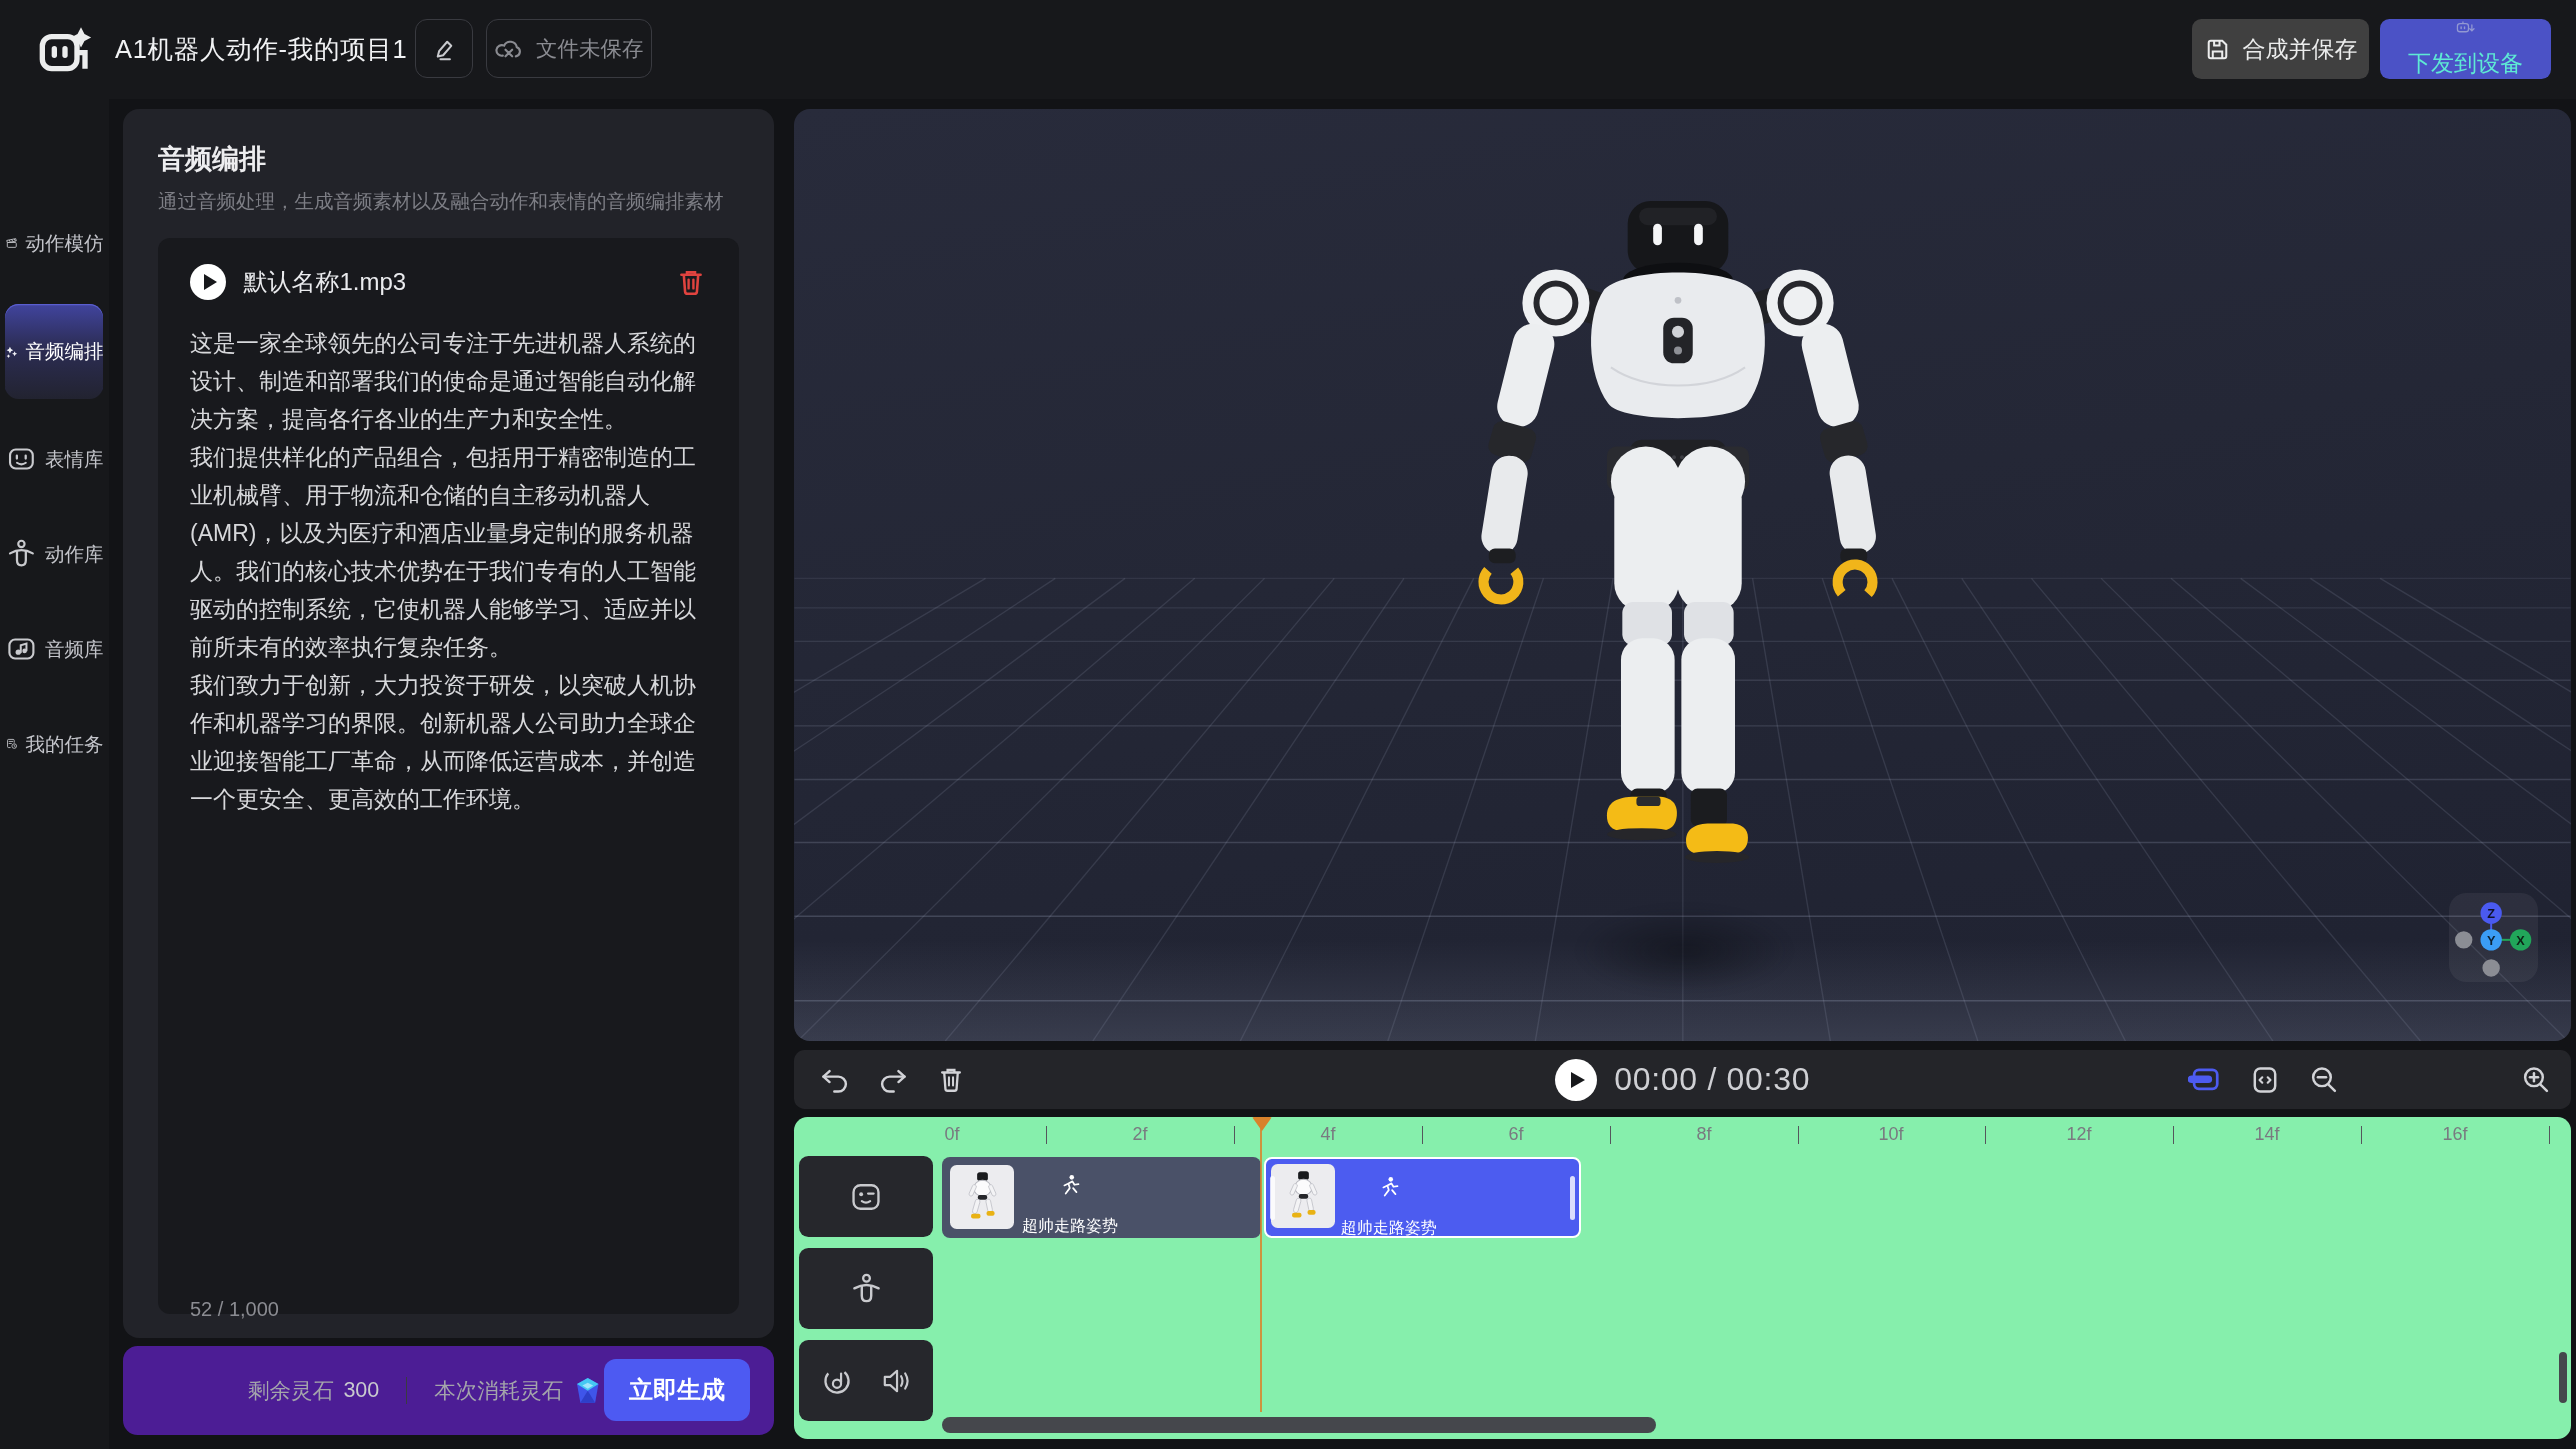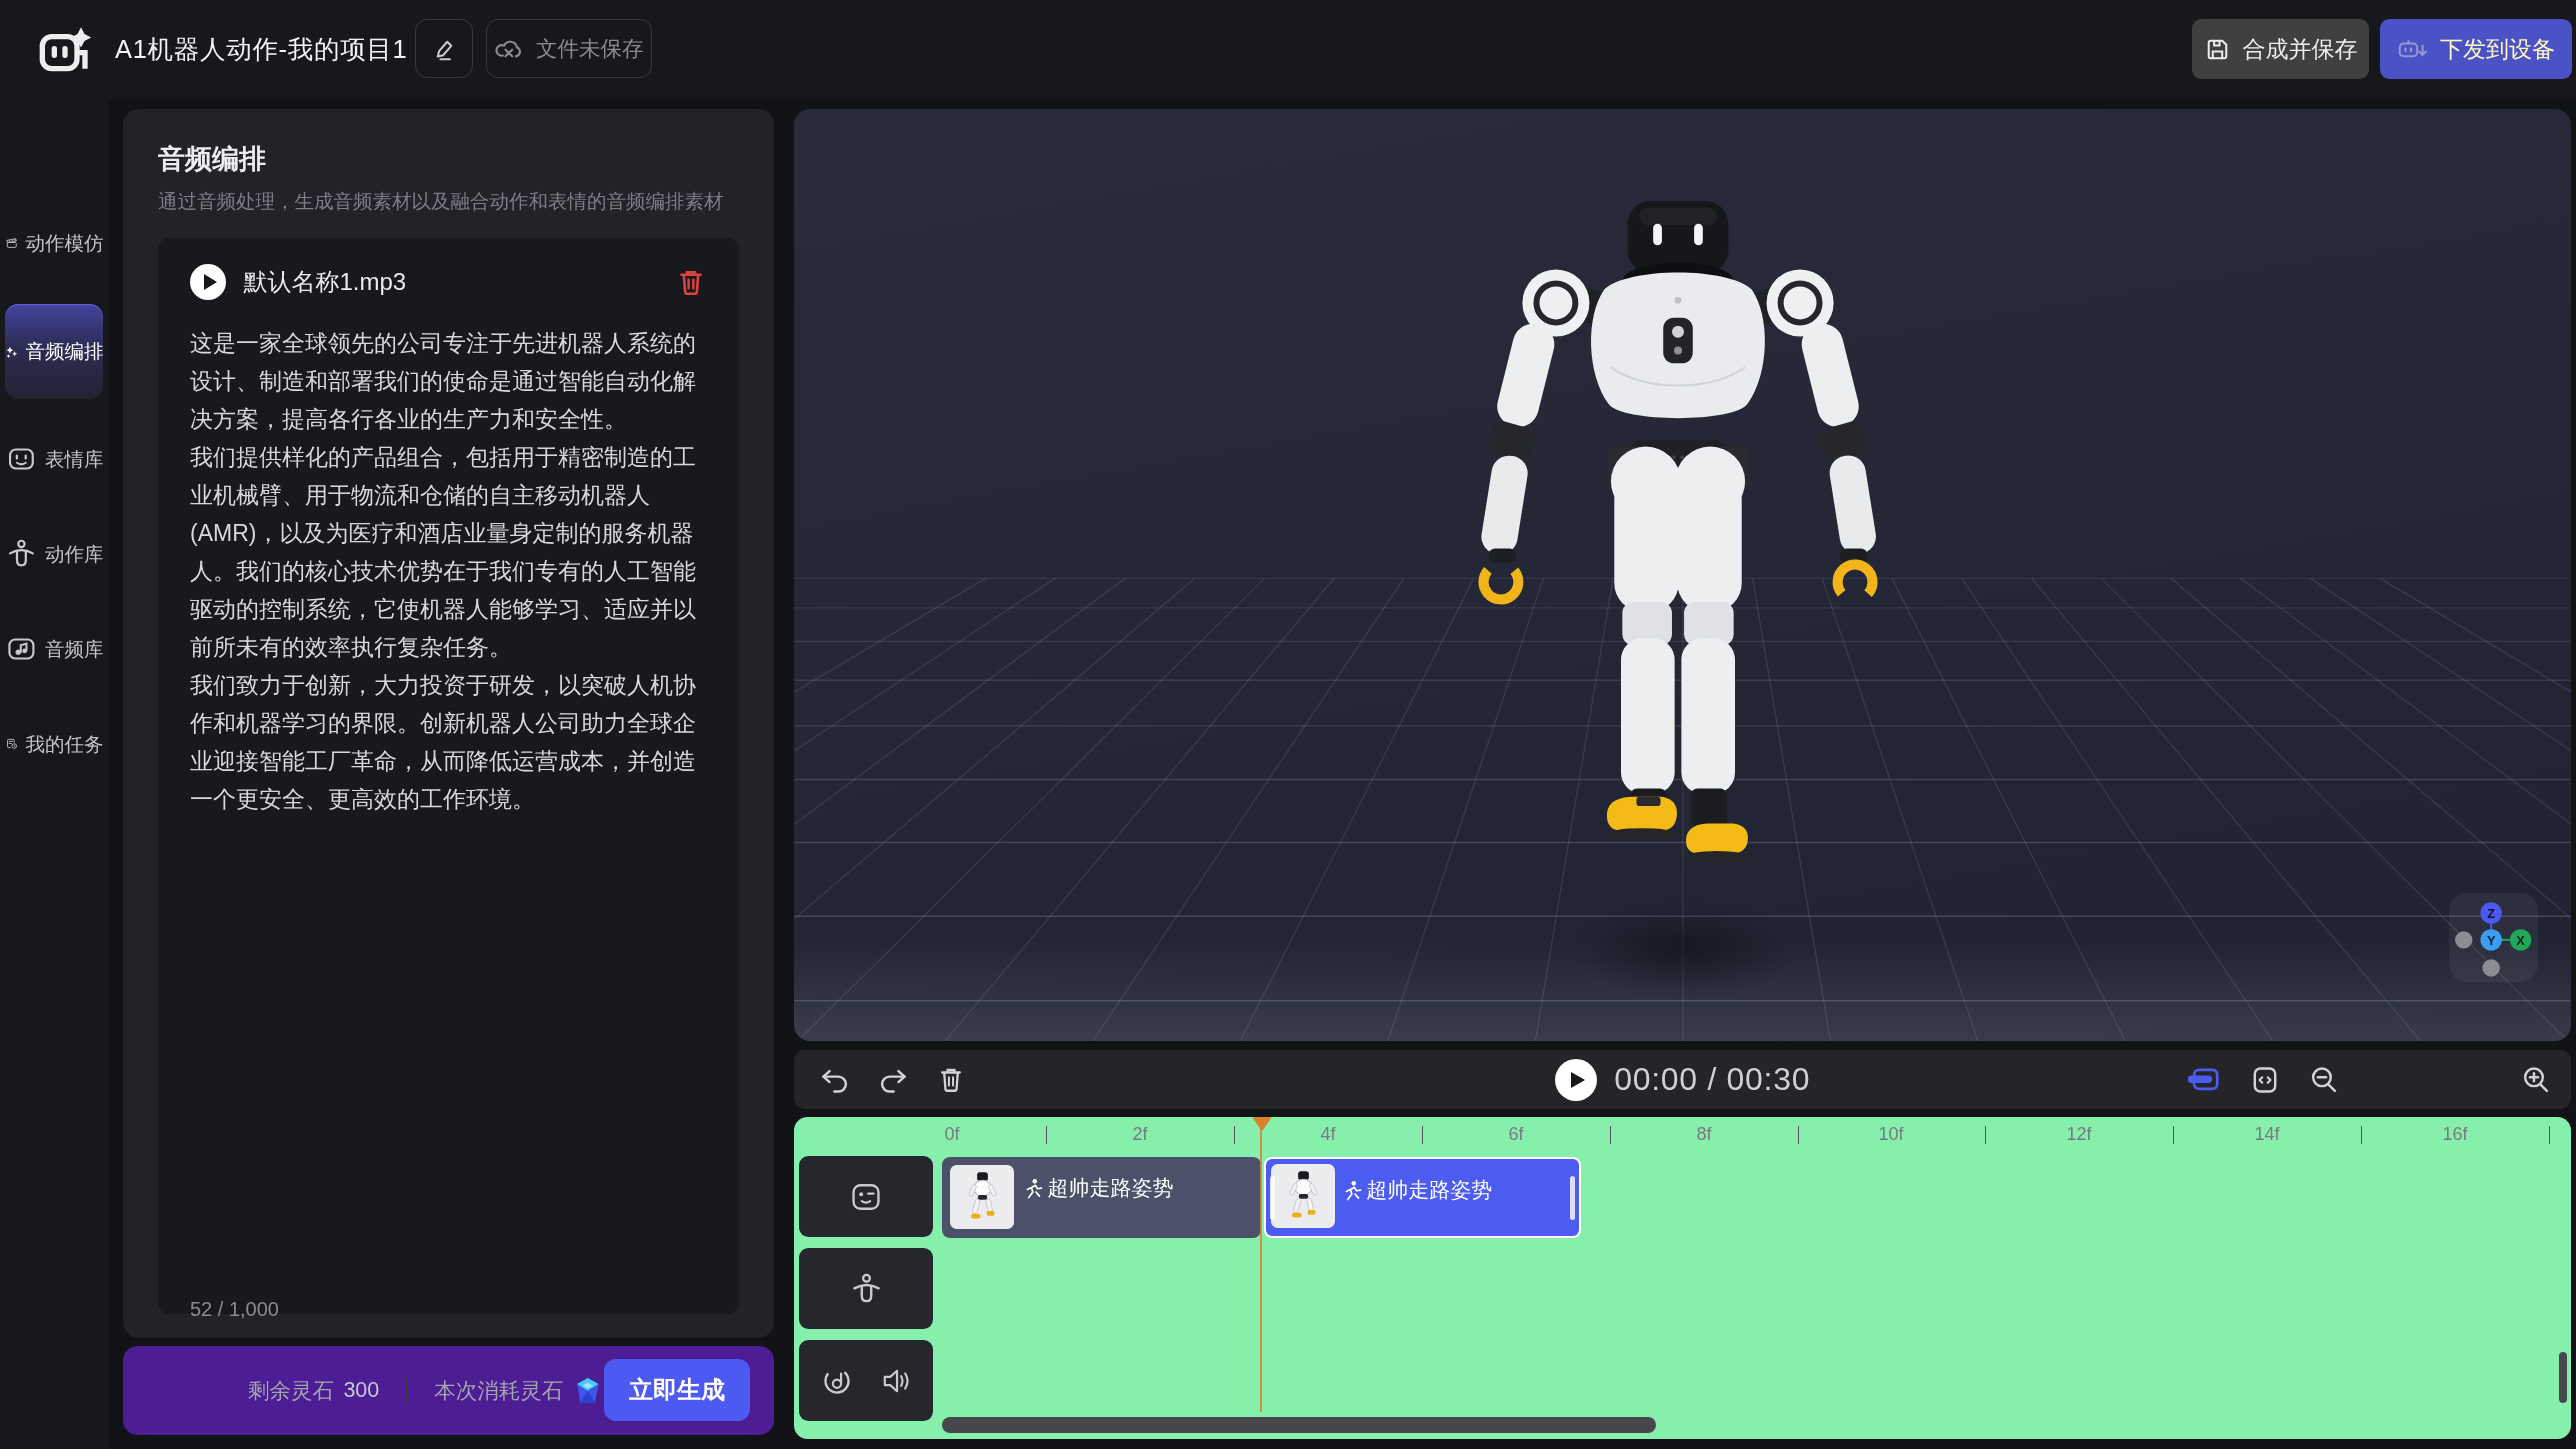--- a/index.html
+++ b/index.html
@@ -15,21 +15,21 @@
   
   .topbar { position:absolute; left:0; top:0; width:2576px; height:99px; background:#17181b; }
   .logo { position:absolute; left:35px; top:21.5px; width:59px; height:56px; display:flex; align-items:center; justify-content:center; cursor:pointer; }
   .app-title { position:absolute; left:115px; top:0; height:99px; display:flex; align-items:center; font-size:25.5px; font-weight:500; color:#f1f2f4; letter-spacing:0.7px; }
   .tb-btn { position:absolute; top:19px; height:59px; border:1.3px solid #393a40; border-radius:12px; display:flex; align-items:center; justify-content:center; gap:10.7px; color:#8a8b91; font-size:21.5px; background:transparent; cursor:pointer; }
   .tb-btn.icon-only { width:58px; }
   .btn-edit { left:415px; }
   .btn-unsaved { left:486px; width:166px; }
   .btn-solid { position:absolute; top:19px; height:60px; border:none; border-radius:9.4px; display:flex; align-items:center; justify-content:center; gap:12px; font-size:23px; cursor:pointer; }
   .btn-compose { left:2192px; width:177px; background:#404040; color:#eceded; }
-  .btn-deploy { left:2380px; width:192px; background:#4b52c6; color:#fef9c3; }
+  .btn-deploy { left:2380px; width:171px; background:#4b52c6; color:#5eead4;flex-direction:column; }
 
   
   .sidebar { position:absolute; left:0; top:99px; width:109px; height:1350px; background:#17181b; }
   .side-item { position:absolute; left:5.4px; width:98px; height:86px; display:flex; flex-direction:row; align-items:center; justify-content:center; gap:6.7px; border-radius:13.4px; cursor:pointer; }
   .side-item .s-label { font-size:19.5px; color:#c3c4ca; white-space:nowrap; }
   .side-item svg { display:block; }
   .side-item.active { background:linear-gradient(180deg,#41449e 0%, #2c2d55 45%, #222330 100%); box-shadow:inset 0 1.3px 0 #5a5ecf; }
   .side-item.active .s-label { color:#ffffff; }
 
   
@@ -84,21 +84,21 @@
   .ruler-tick { position:absolute; top:9.4px; width:1.3px; height:17.4px; background:#55565c; }
   .playhead { position:absolute; left:458px; top:0px; width:20px; height:24px; cursor:ew-resize; }
   .playhead .ph-tri { width:0; height:0; border-left:10px solid transparent; border-right:10px solid transparent; border-top:14.8px solid #d9822b; border-radius:2px; }
   .playhead-line { position:absolute; left:466px; top:5.4px; width:2px; height:290px; background:rgba(217,130,43,0.85); }
   .track-head { position:absolute; left:5.4px; width:134px; height:81px; background:#26272c; border-radius:9.4px; display:flex; align-items:center; justify-content:center; gap:24px; cursor:pointer; }
   .clip { position:absolute; top:40px; height:81px; border-radius:8px; display:flex; align-items:flex-start; cursor:grab; }
   .clip.normal { background:#4a5168; }
   .clip.selected { background:#4c5cf0; border:2.7px solid #ffffff; }
   .clip-thumb { width:64px; height:64px; margin:8px; border-radius:6.7px; background:#ececef; flex:none; display:flex; align-items:center; justify-content:center; overflow:hidden; }
   .clip.selected .clip-thumb { margin:5.4px; }
-  .clip-label { display:flex; align-items:center; gap:4px; margin-top:17.4px; font-size:21px; color:#ffffff; white-space:nowrap; }
+  .clip-label { display:flex; align-items:center; gap:20px; margin-top:17.4px; font-size:16px; color:#ffffff; white-space:nowrap;flex-direction:column; }
   .clip-handle { position:absolute; top:50%; transform:translateY(-50%); width:4.7px; height:44px; border-radius:2.7px; background:rgba(255,255,255,0.8); }
   .h-scrollbar { position:absolute; left:148px; top:300px; width:714px; height:16px; background:#45474c; border-radius:8px; cursor:pointer; }
   .v-scrollbar { position:absolute; right:4px; top:235px; width:8px; height:51px; background:#45474c; border-radius:4px; cursor:pointer; }
 </style>
 </head>
 <body>
 
 <div id="app">
 
   <div class="topbar">

